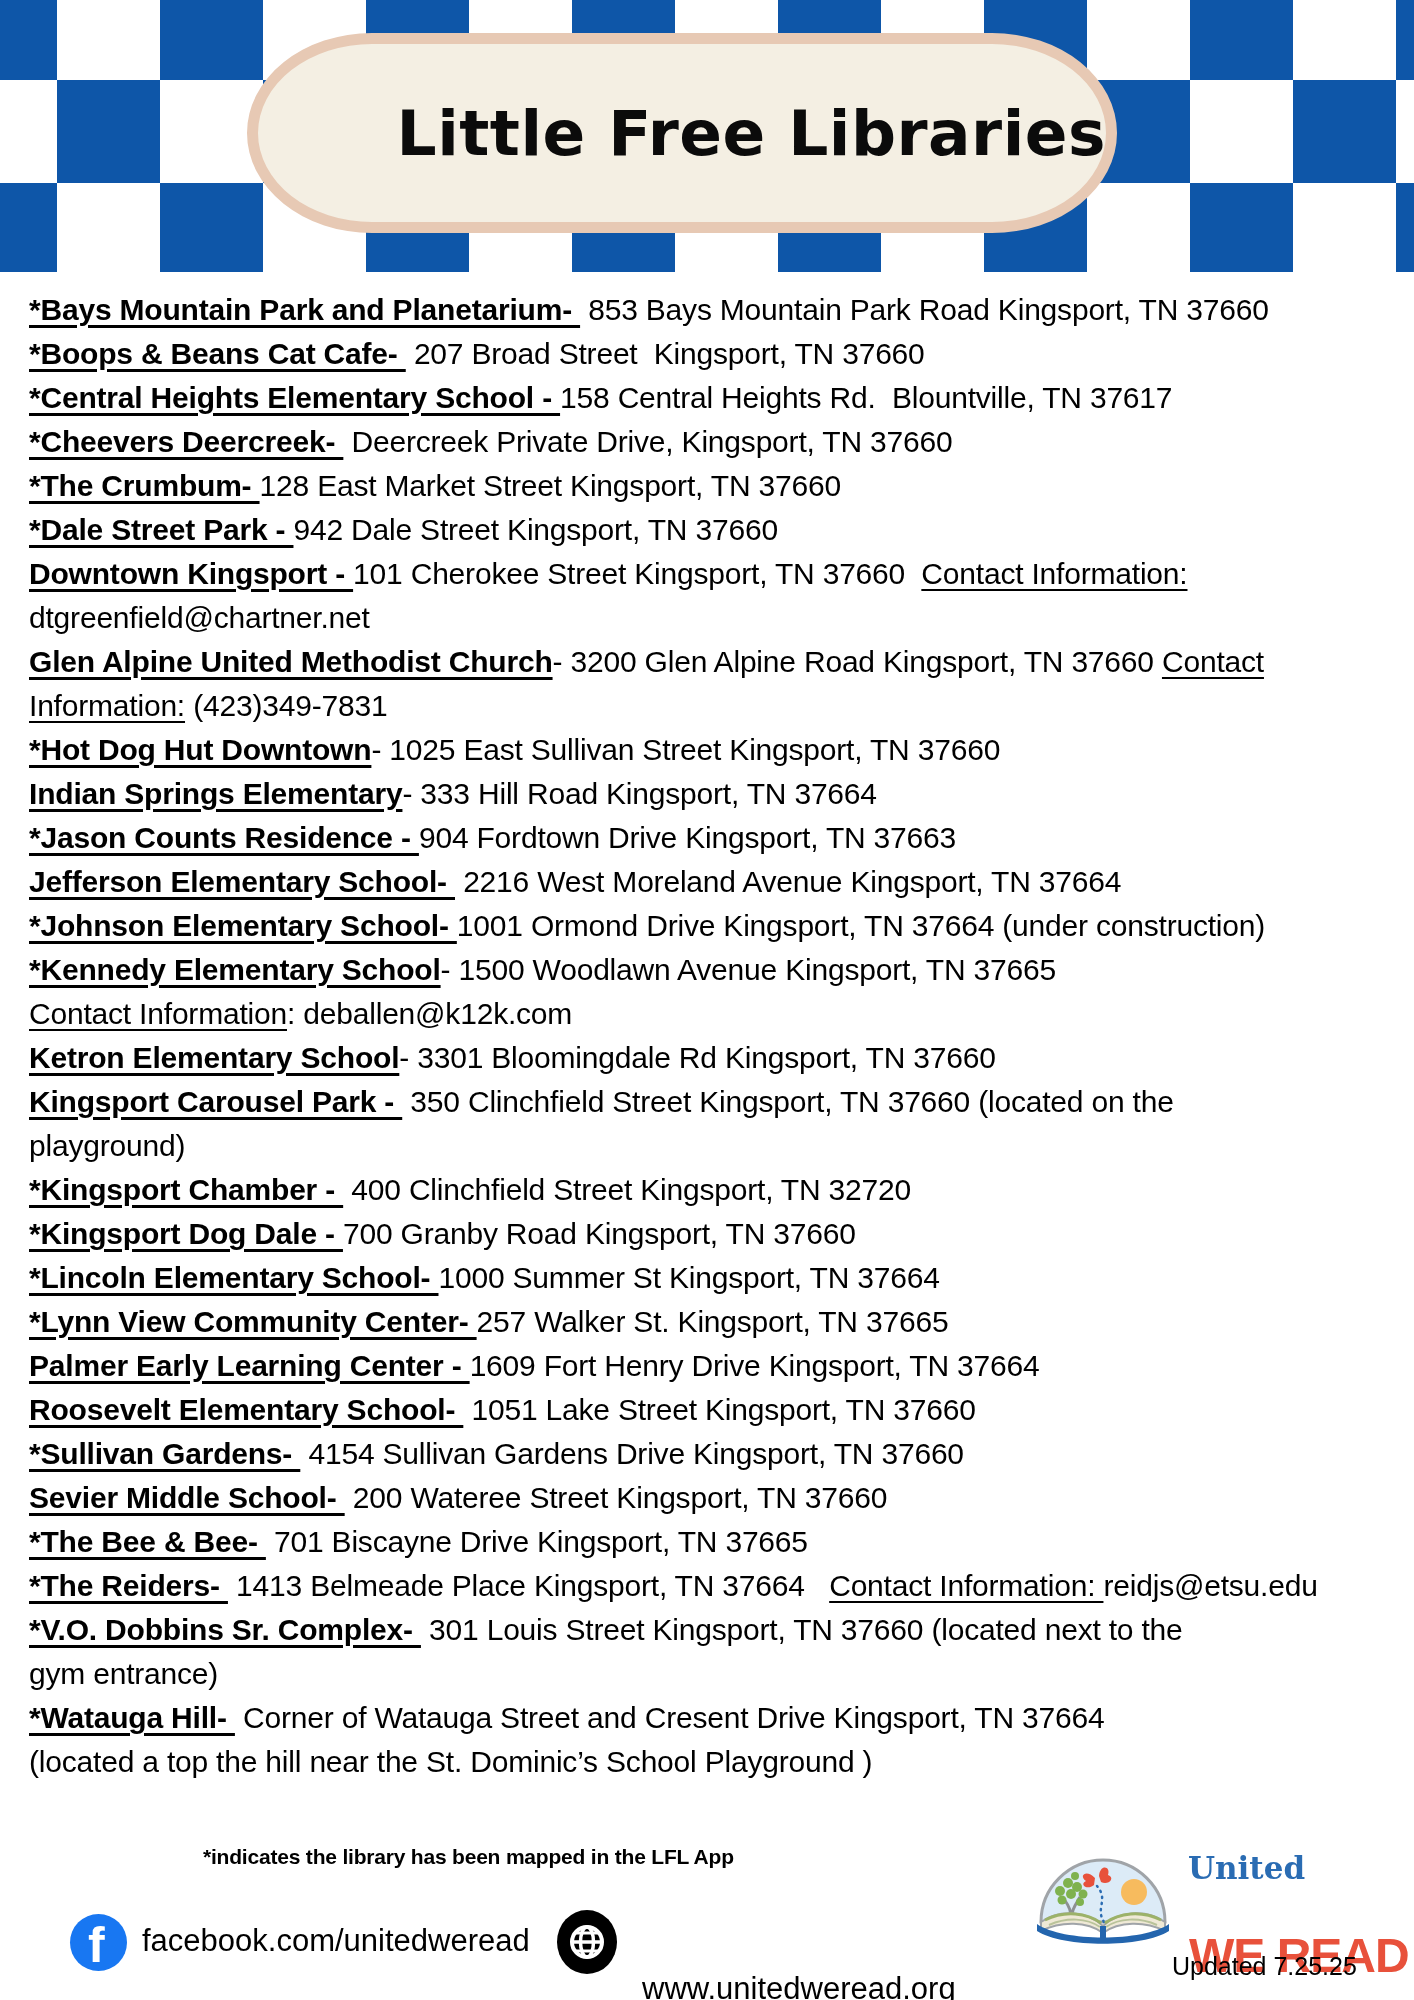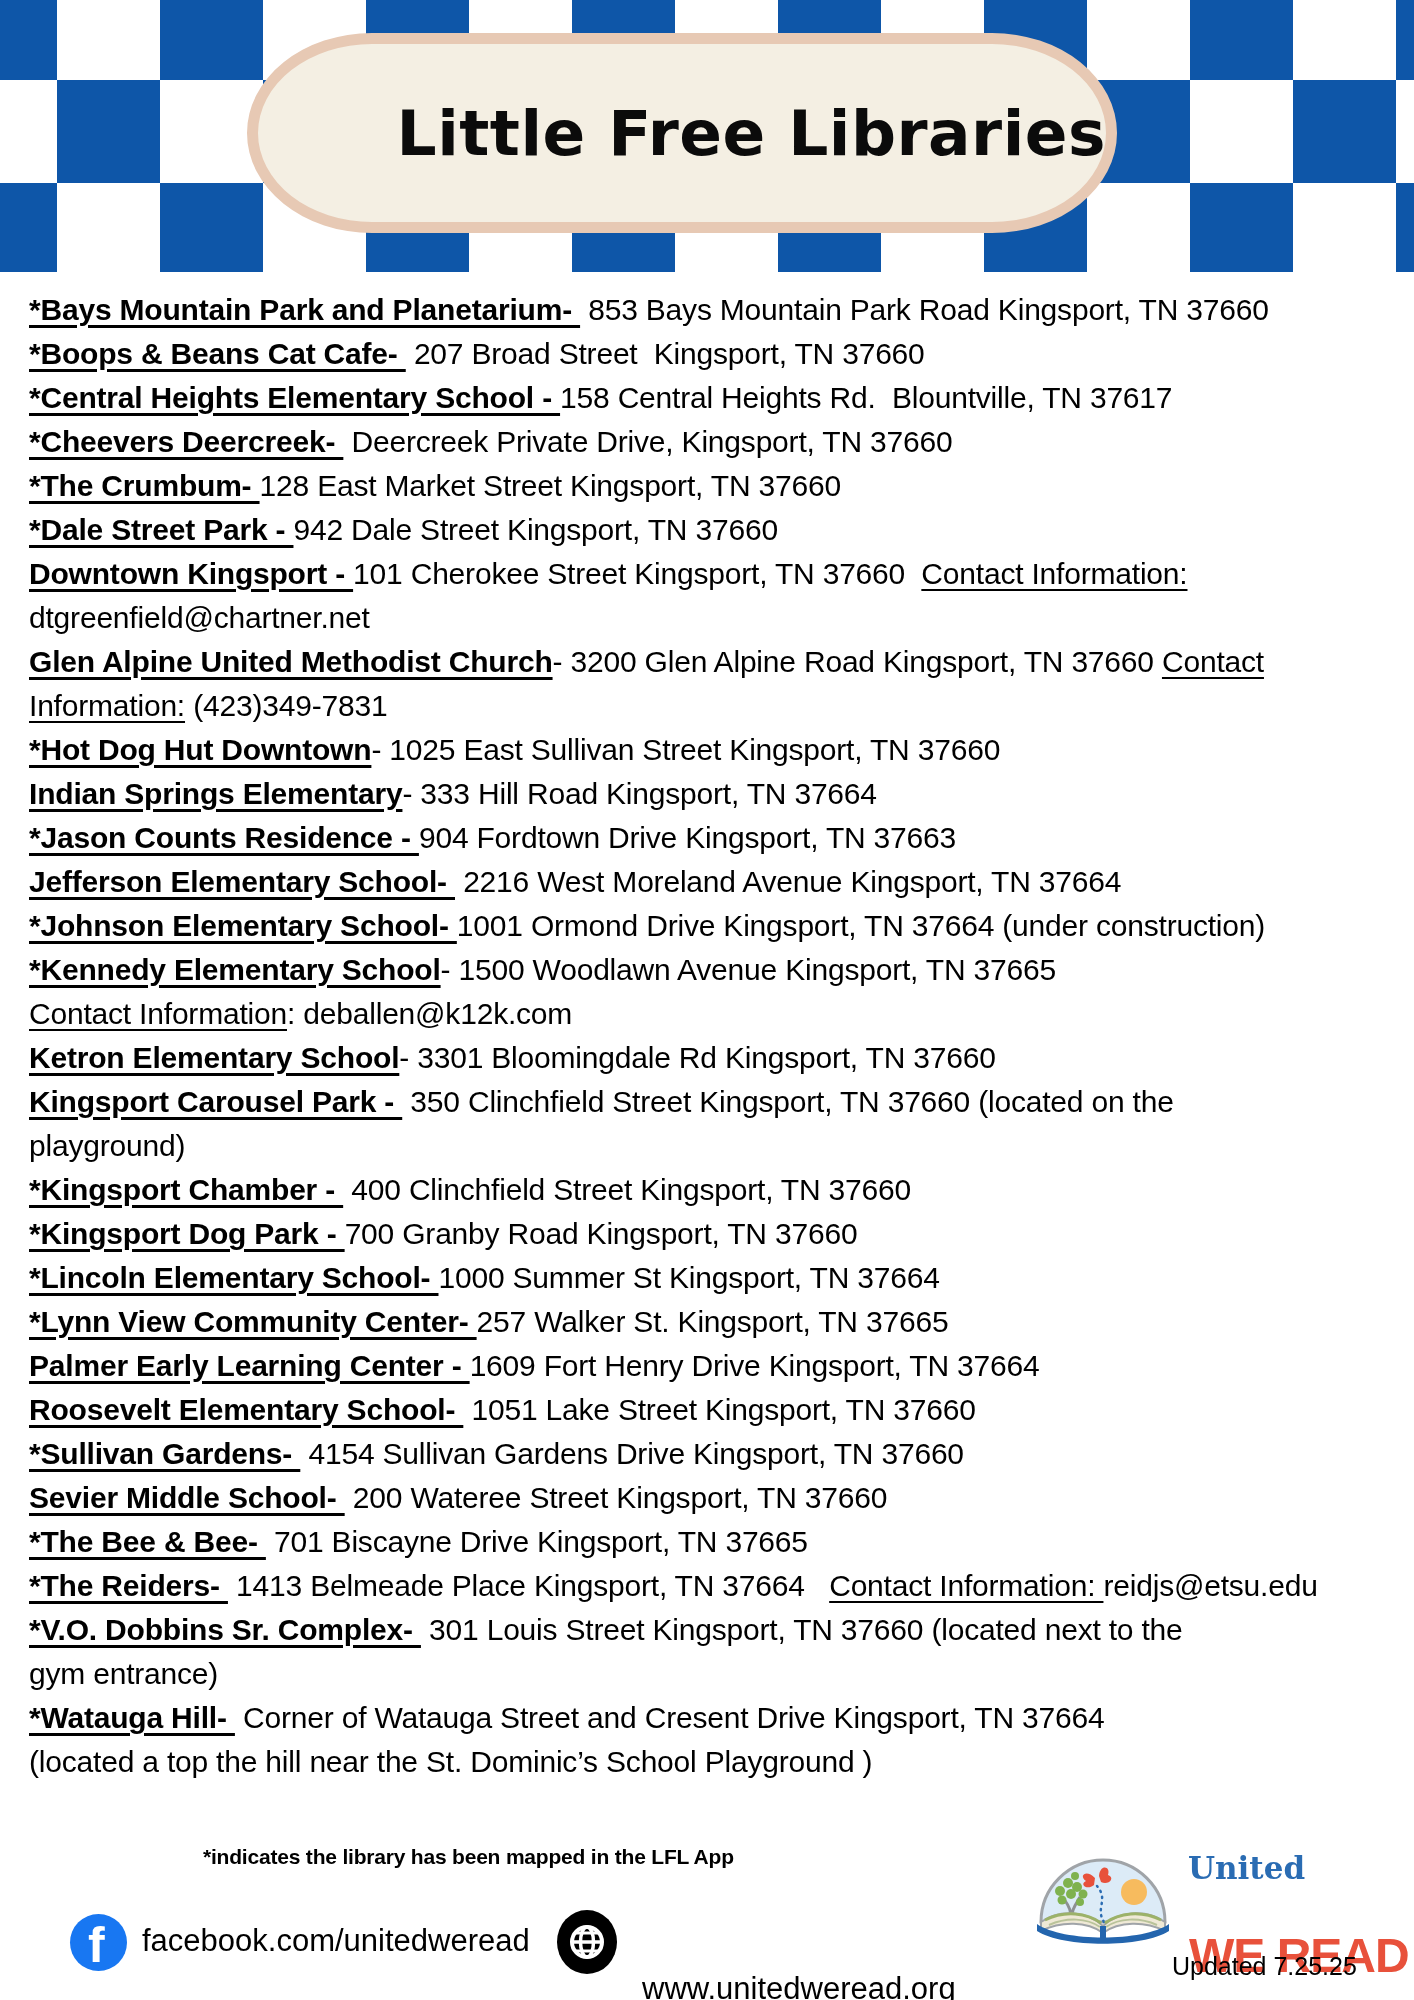--- a/index.html
+++ b/index.html
@@ -85,22 +85,22 @@
       <p class="entry"><span class="b u">Downtown Kingsport - </span><span>101 Cherokee Street Kingsport, TN 37660  </span><span class="u">Contact Information:</span><br><span>dtgreenfield@chartner.net</span></p>
       <p class="entry"><span class="b u">Glen Alpine United Methodist Church</span><span>- 3200 Glen Alpine Road Kingsport, TN 37660 </span><span class="u">Contact</span><br><span class="u">Information:</span><span> (423)349-7831</span></p>
       <p class="entry"><span class="b u">*Hot Dog Hut Downtown</span><span>- 1025 East Sullivan Street Kingsport, TN 37660</span></p>
       <p class="entry"><span class="b u">Indian Springs Elementary</span><span>- 333 Hill Road Kingsport, TN 37664</span></p>
       <p class="entry"><span class="b u">*Jason Counts Residence - </span><span>904 Fordtown Drive Kingsport, TN 37663</span></p>
       <p class="entry"><span class="b u">Jefferson Elementary School- </span><span> 2216 West Moreland Avenue Kingsport, TN 37664</span></p>
       <p class="entry"><span class="b u">*Johnson Elementary School- </span><span>1001 Ormond Drive Kingsport, TN 37664 (under construction)</span></p>
       <p class="entry"><span class="b u">*Kennedy Elementary School</span><span>- 1500 Woodlawn Avenue Kingsport, TN 37665</span><br><span class="u">Contact Information</span><span>: deballen@k12k.com</span></p>
       <p class="entry"><span class="b u">Ketron Elementary School</span><span>- 3301 Bloomingdale Rd Kingsport, TN 37660</span></p>
       <p class="entry"><span class="b u">Kingsport Carousel Park - </span><span> 350 Clinchfield Street Kingsport, TN 37660 (located on the</span><br><span>playground)</span></p>
-      <p class="entry"><span class="b u">*Kingsport Chamber - </span><span> 400 Clinchfield Street Kingsport, TN 37660</span></p>
-      <p class="entry"><span class="b u">*Kingsport Dog Park - </span><span>700 Granby Road Kingsport, TN 37660</span></p>
+      <p class="entry"><span class="b u">*Kingsport Chamber - </span><span> 400 Clinchfield Street Kingsport, TN 32720</span></p>
+      <p class="entry"><span class="b u">*Kingsport Dog Dale - </span><span>700 Granby Road Kingsport, TN 37660</span></p>
       <p class="entry"><span class="b u">*Lincoln Elementary School- </span><span>1000 Summer St Kingsport, TN 37664</span></p>
       <p class="entry"><span class="b u">*Lynn View Community Center- </span><span>257 Walker St. Kingsport, TN 37665</span></p>
       <p class="entry"><span class="b u">Palmer Early Learning Center - </span><span>1609 Fort Henry Drive Kingsport, TN 37664</span></p>
       <p class="entry"><span class="b u">Roosevelt Elementary School- </span><span> 1051 Lake Street Kingsport, TN 37660</span></p>
       <p class="entry"><span class="b u">*Sullivan Gardens- </span><span> 4154 Sullivan Gardens Drive Kingsport, TN 37660</span></p>
       <p class="entry"><span class="b u">Sevier Middle School- </span><span> 200 Wateree Street Kingsport, TN 37660</span></p>
       <p class="entry"><span class="b u">*The Bee &amp; Bee- </span><span> 701 Biscayne Drive Kingsport, TN 37665</span></p>
       <p class="entry"><span class="b u">*The Reiders- </span><span> 1413 Belmeade Place Kingsport, TN 37664   </span><span class="u">Contact Information: </span><span>reidjs@etsu.edu</span></p>
       <p class="entry"><span class="b u">*V.O. Dobbins Sr. Complex- </span><span> 301 Louis Street Kingsport, TN 37660 (located next to the</span><br><span>gym entrance)</span></p>
       <p class="entry"><span class="b u">*Watauga Hill- </span><span> Corner of Watauga Street and Cresent Drive Kingsport, TN 37664</span><br><span>(located a top the hill near the St. Dominic’s School Playground )</span></p>

